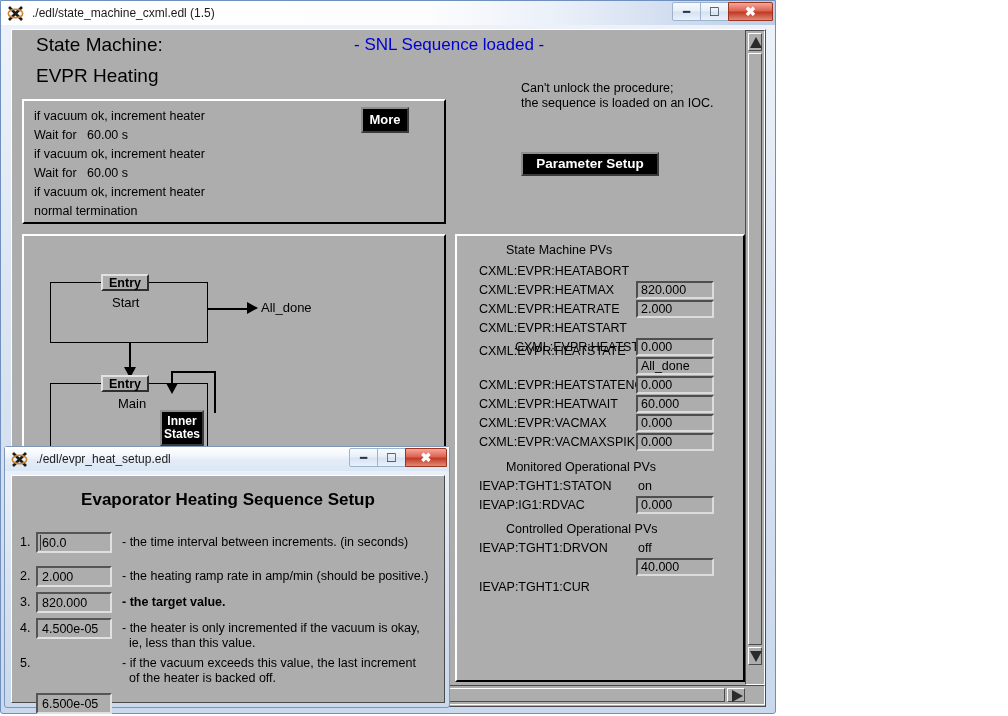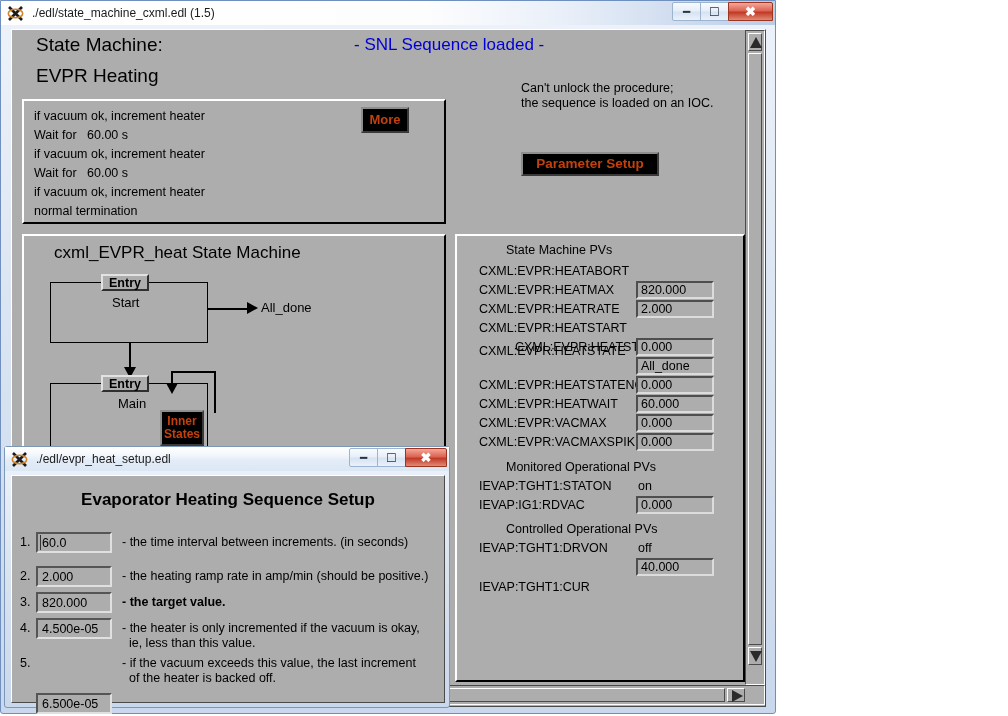--- a/index.html
+++ b/index.html
@@ -104,21 +104,21 @@
     position: absolute; box-sizing: border-box; background: #adadad;
     border-top: 2px solid #ffffff; border-left: 2px solid #ffffff;
     border-right: 2px solid #000000; border-bottom: 2px solid #000000;
   }
 
   .line-item { position: absolute; font-size: 12.5px; white-space: pre; color:#000; }
 
   
   .blkbtn {
     position: absolute; box-sizing: border-box;
-    background: #000000; color: #c2410c;
+    background: #000000; color: #ffffff;
     font-family: "Liberation Sans", sans-serif;
     font-weight: bold;
     display: flex; align-items: center; justify-content: center;
     border-top: 2px solid #8e8e8e; border-left: 2px solid #8e8e8e;
     border-right: 2px solid #3a3a3a; border-bottom: 2px solid #3a3a3a;
     text-align: center; line-height: 1.05;
   }
 
   
   .smtitle { position: absolute; font-size: 17px; color:#000; }
@@ -232,21 +232,20 @@
       <div class="grp" style="left:10px; top:69px; width:424px; height:125px;"></div>
       <div class="line-item" style="left:22px; top:79px;">if vacuum ok, increment heater</div>
       <div class="line-item" style="left:22px; top:98px;">Wait for   60.00 s</div>
       <div class="line-item" style="left:22px; top:117px;">if vacuum ok, increment heater</div>
       <div class="line-item" style="left:22px; top:136px;">Wait for   60.00 s</div>
       <div class="line-item" style="left:22px; top:155px;">if vacuum ok, increment heater</div>
       <div class="line-item" style="left:22px; top:174px;">normal termination</div>
       <div class="blkbtn" style="left:349px; top:77px; width:48px; height:26px; font-size:13px;">More</div>
 
       <div class="grp" style="left:10px; top:204px; width:424px; height:260px;"></div>
-      <div class="smtitle" style="left:42px; top:213px;">cxml_EVPR_heat State Machine</div>
 
       <div class="smbox" style="left:38px; top:252px; width:158px; height:61px;"></div>
       <div class="entrytag" style="left:89px; top:244px; width:48px; height:17px;">Entry</div>
       <div class="smlabel" style="left:100px; top:265px;">Start</div>
 
       <div class="hline" style="left:196px; top:278px; width:41px;"></div>
       <div class="arrow-r" style="left:235px; top:272px;"></div>
       <div class="smlabel" style="left:249px; top:270px;">All_done</div>
 
       <div class="vline" style="left:117px; top:313px; height:29px;"></div>

